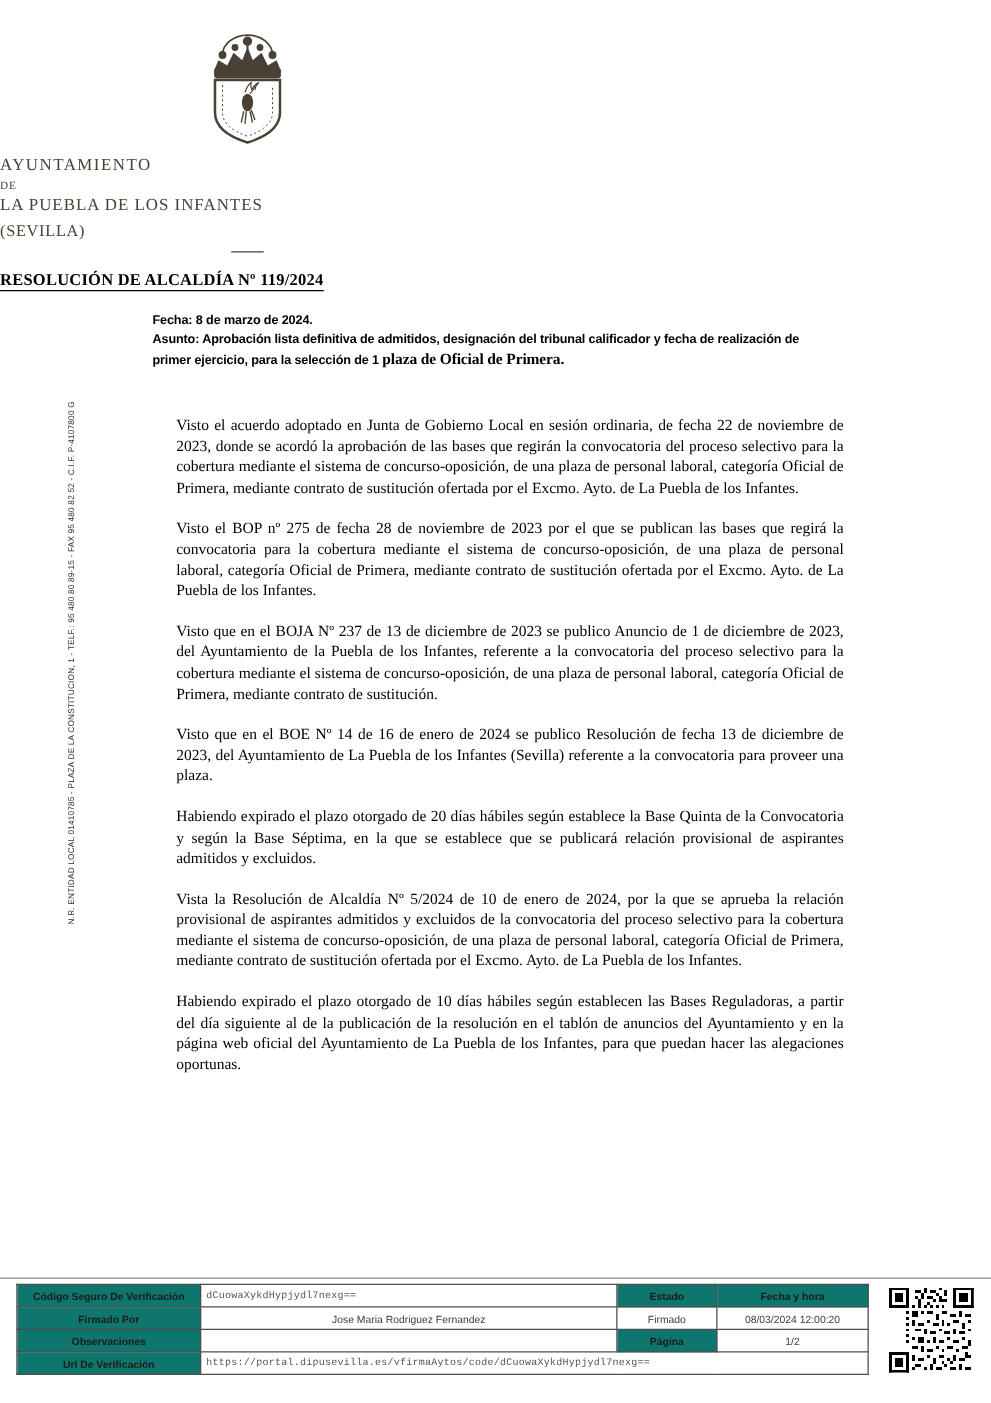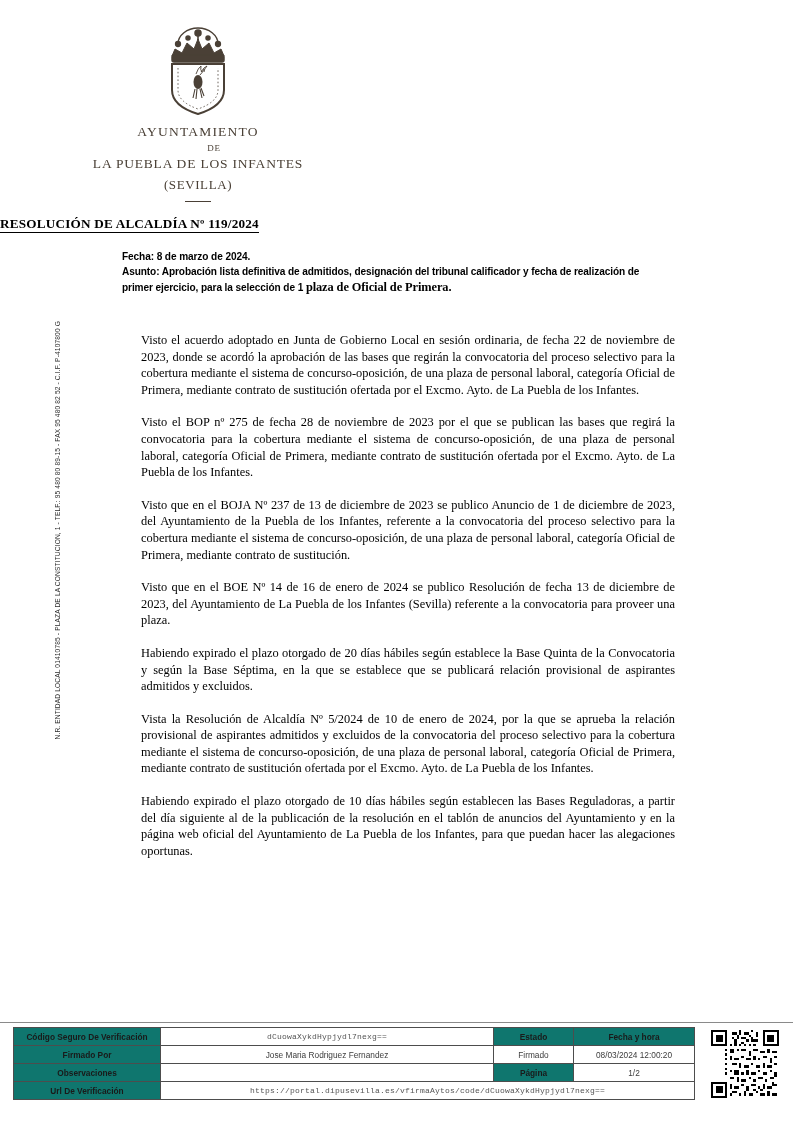--- a/index.html
+++ b/index.html
@@ -37,41 +37,39 @@
     white-space: nowrap;
     line-height: 1;
   }
 
   
   .letterhead {
     position: absolute;
     left: 0;
     top: 22px;
     width: 396px;
-    text-align: center;
   }
   .crest {
     width: 92px;
     height: 96px;
     margin: 0 auto 6px auto;
     display: block;
   }
   .lh-line1 {
     font-size: 13.5px;
     letter-spacing: 1.2px;
     color: #4a4036;
     font-weight: 400;
     line-height: 1.25;
   }
   .lh-line2 {
     font-size: 9px;
     letter-spacing: 0.8px;
     color: #4a4036;
     line-height: 1.6;
-    padding-left: 32px;
   }
   .lh-line3 {
     font-size: 13.5px;
     letter-spacing: 0.8px;
     color: #4a4036;
     line-height: 1.3;
   }
   .lh-line4 {
     font-size: 13px;
     letter-spacing: 0.6px;
@@ -169,21 +167,21 @@
     text-align: center;
     color: #3c3c3c;
   }
   .sig-table td.val-center {
     text-align: center;
     color: #3c3c3c;
   }
   .sig-table td.mono {
     font-family: "Liberation Mono", monospace;
     font-size: 8px;
-    text-align: center;
+    text-align: left;
     color: #555555;
     letter-spacing: 0.2px;
   }
   .sig-table td.blank { background: #ffffff; }
 
   .qr-wrap {
     position: absolute;
     left: 711px;
     top: 1030px;
     width: 68px;

